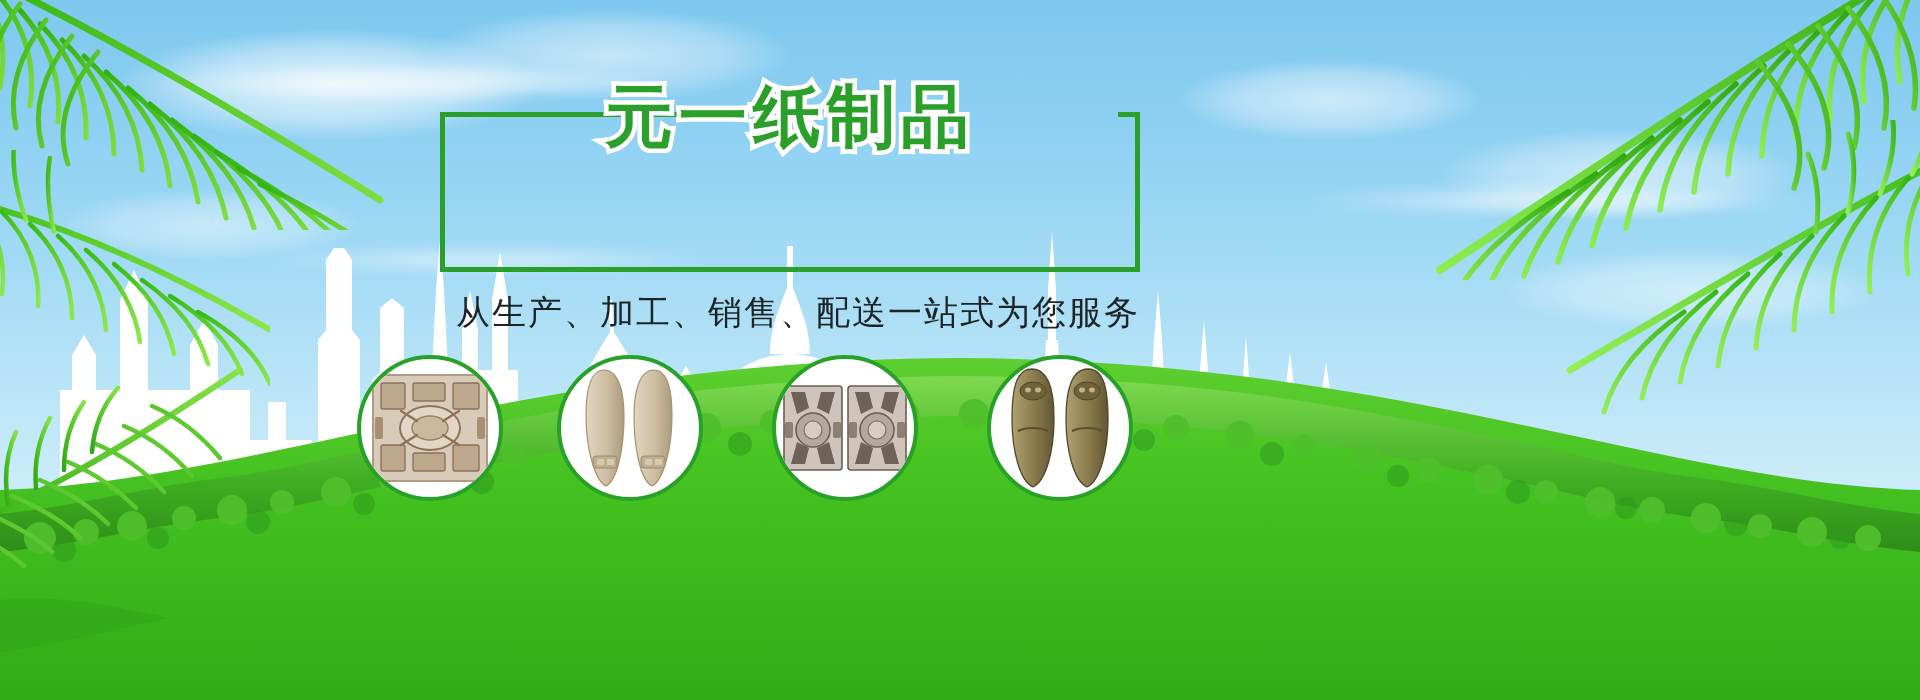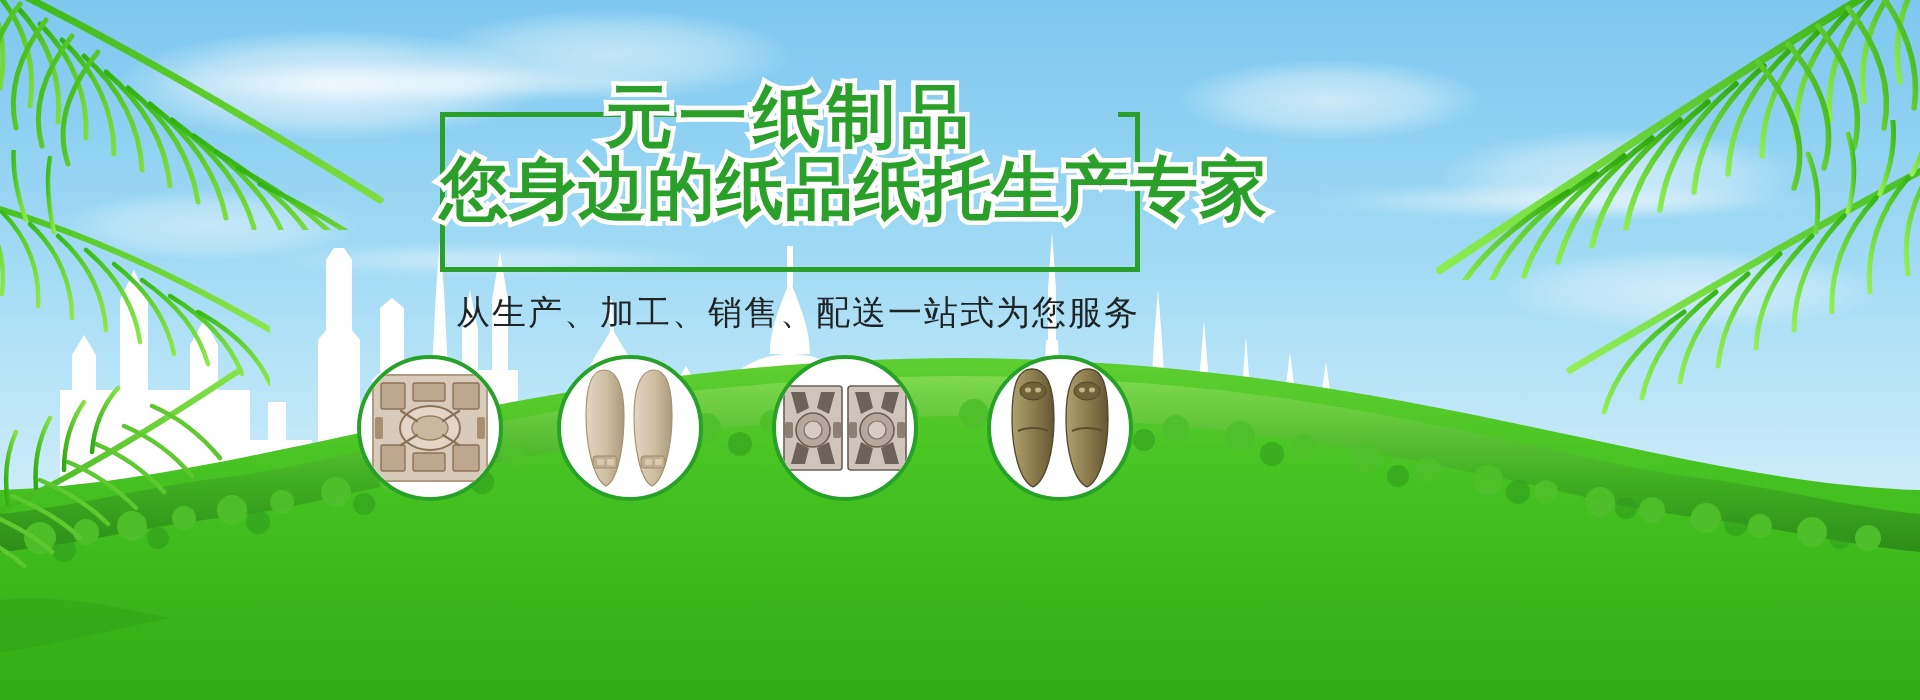--- a/index.html
+++ b/index.html
@@ -492,21 +492,20 @@
       </g>
     </svg>
   </div>
 
   <div class="text-block">
     <div class="frame-box"></div>
     <div class="frame-top-left"></div>
     <div class="frame-top-right"></div>
 
     <div class="title-line-1">元一纸制品</div>
-    <div class="title-line-2">您身边的纸品纸托生产专家</div>
   </div>
 
   <div class="subtitle">从生产、加工、销售、配送一站式为您服务</div>
 
   <div class="circles">
 
     <div class="circle" style="left:357px; top:0px;">
       <svg class="prod" width="118" height="110" viewBox="0 0 118 110" aria-hidden="true">
         <rect x="2" y="2" width="114" height="106" rx="4" fill="#d9cbb9"></rect>
         <rect x="2" y="2" width="114" height="106" rx="4" fill="none" stroke="#b09a81" stroke-width="2"></rect>

